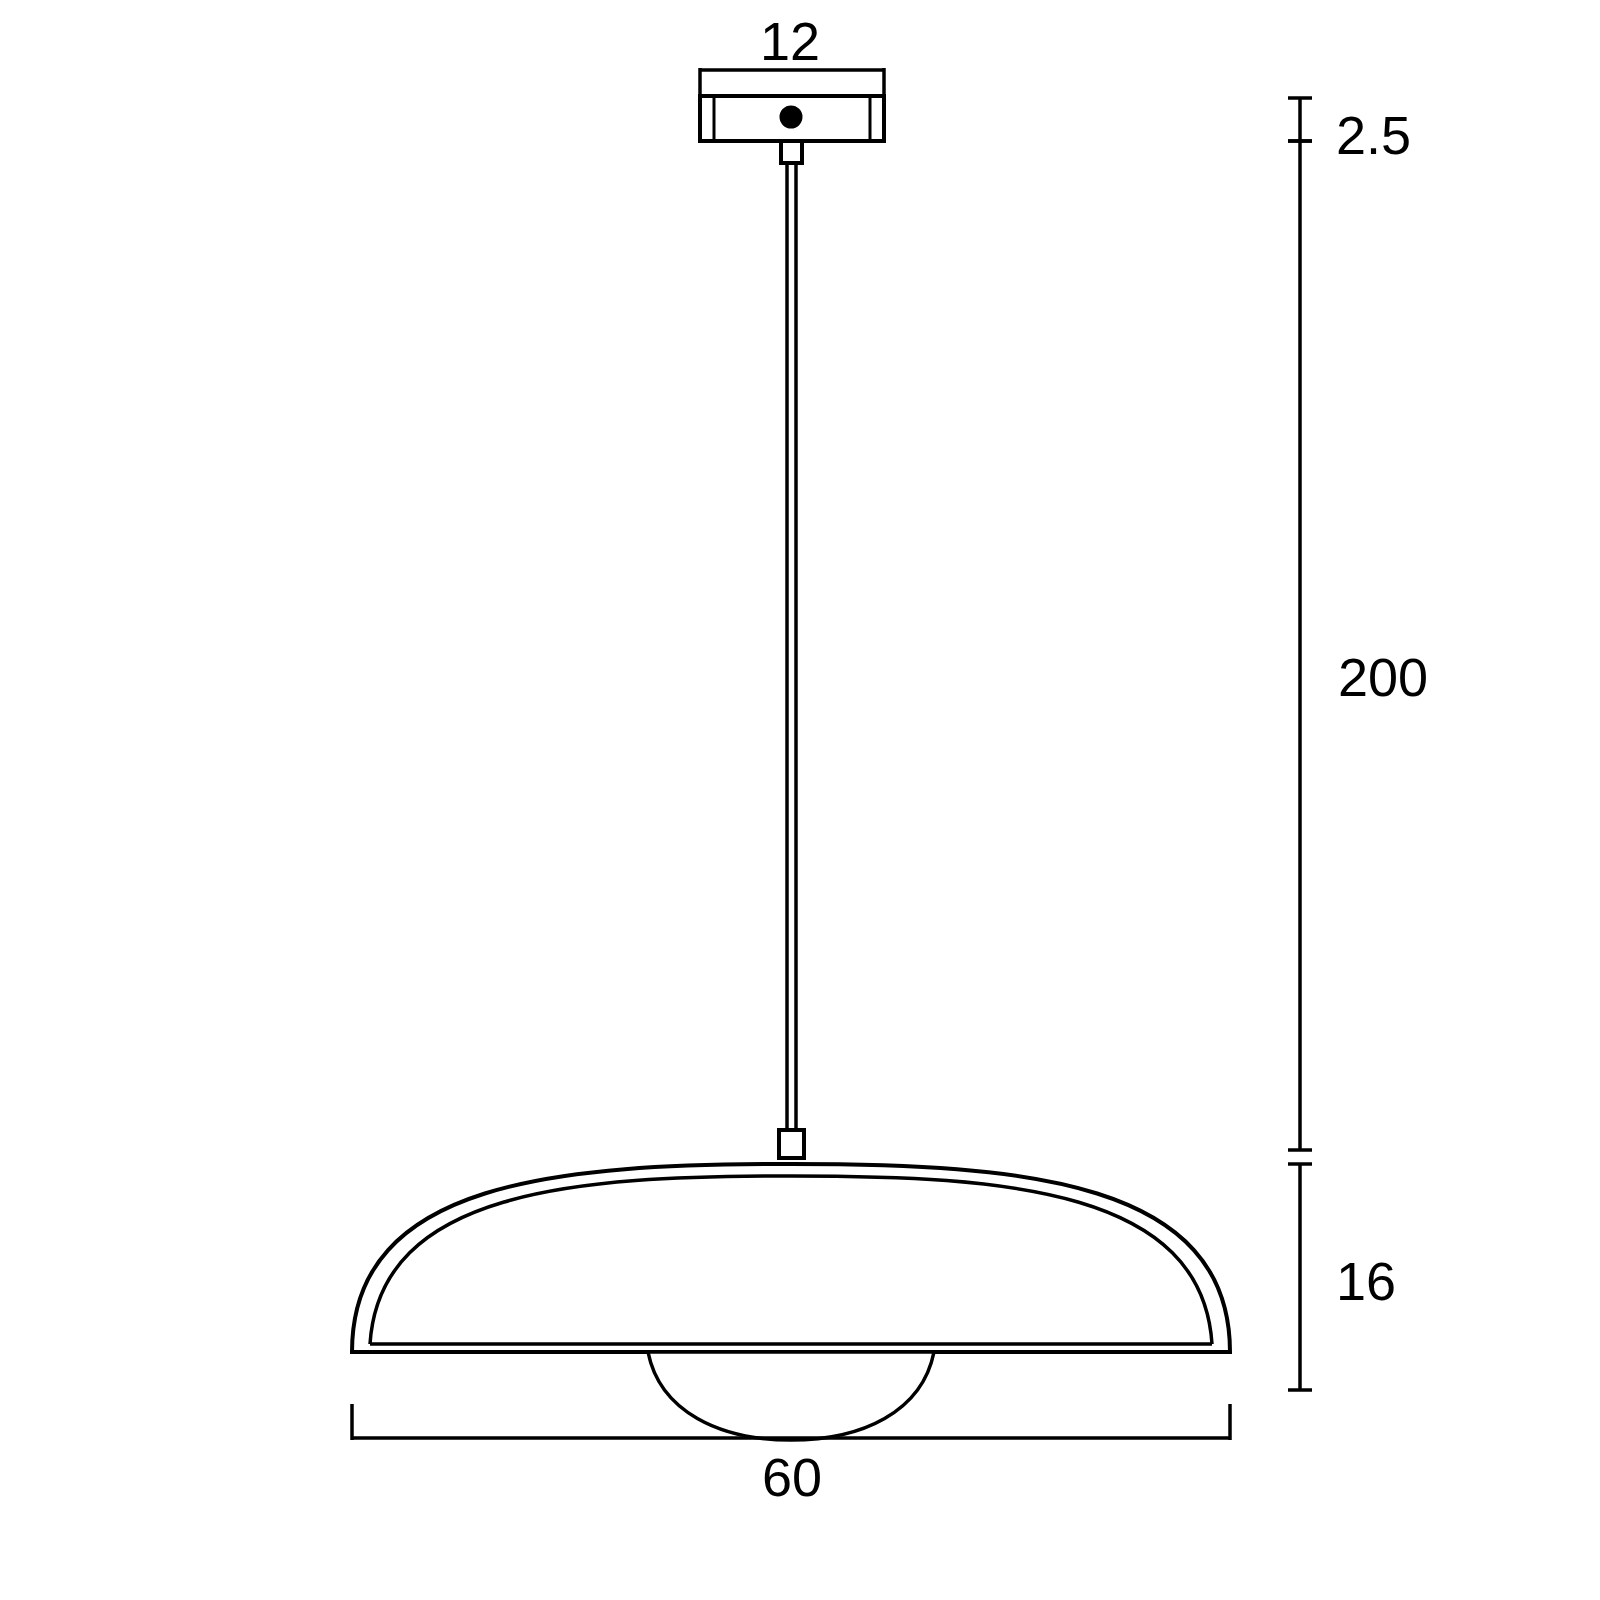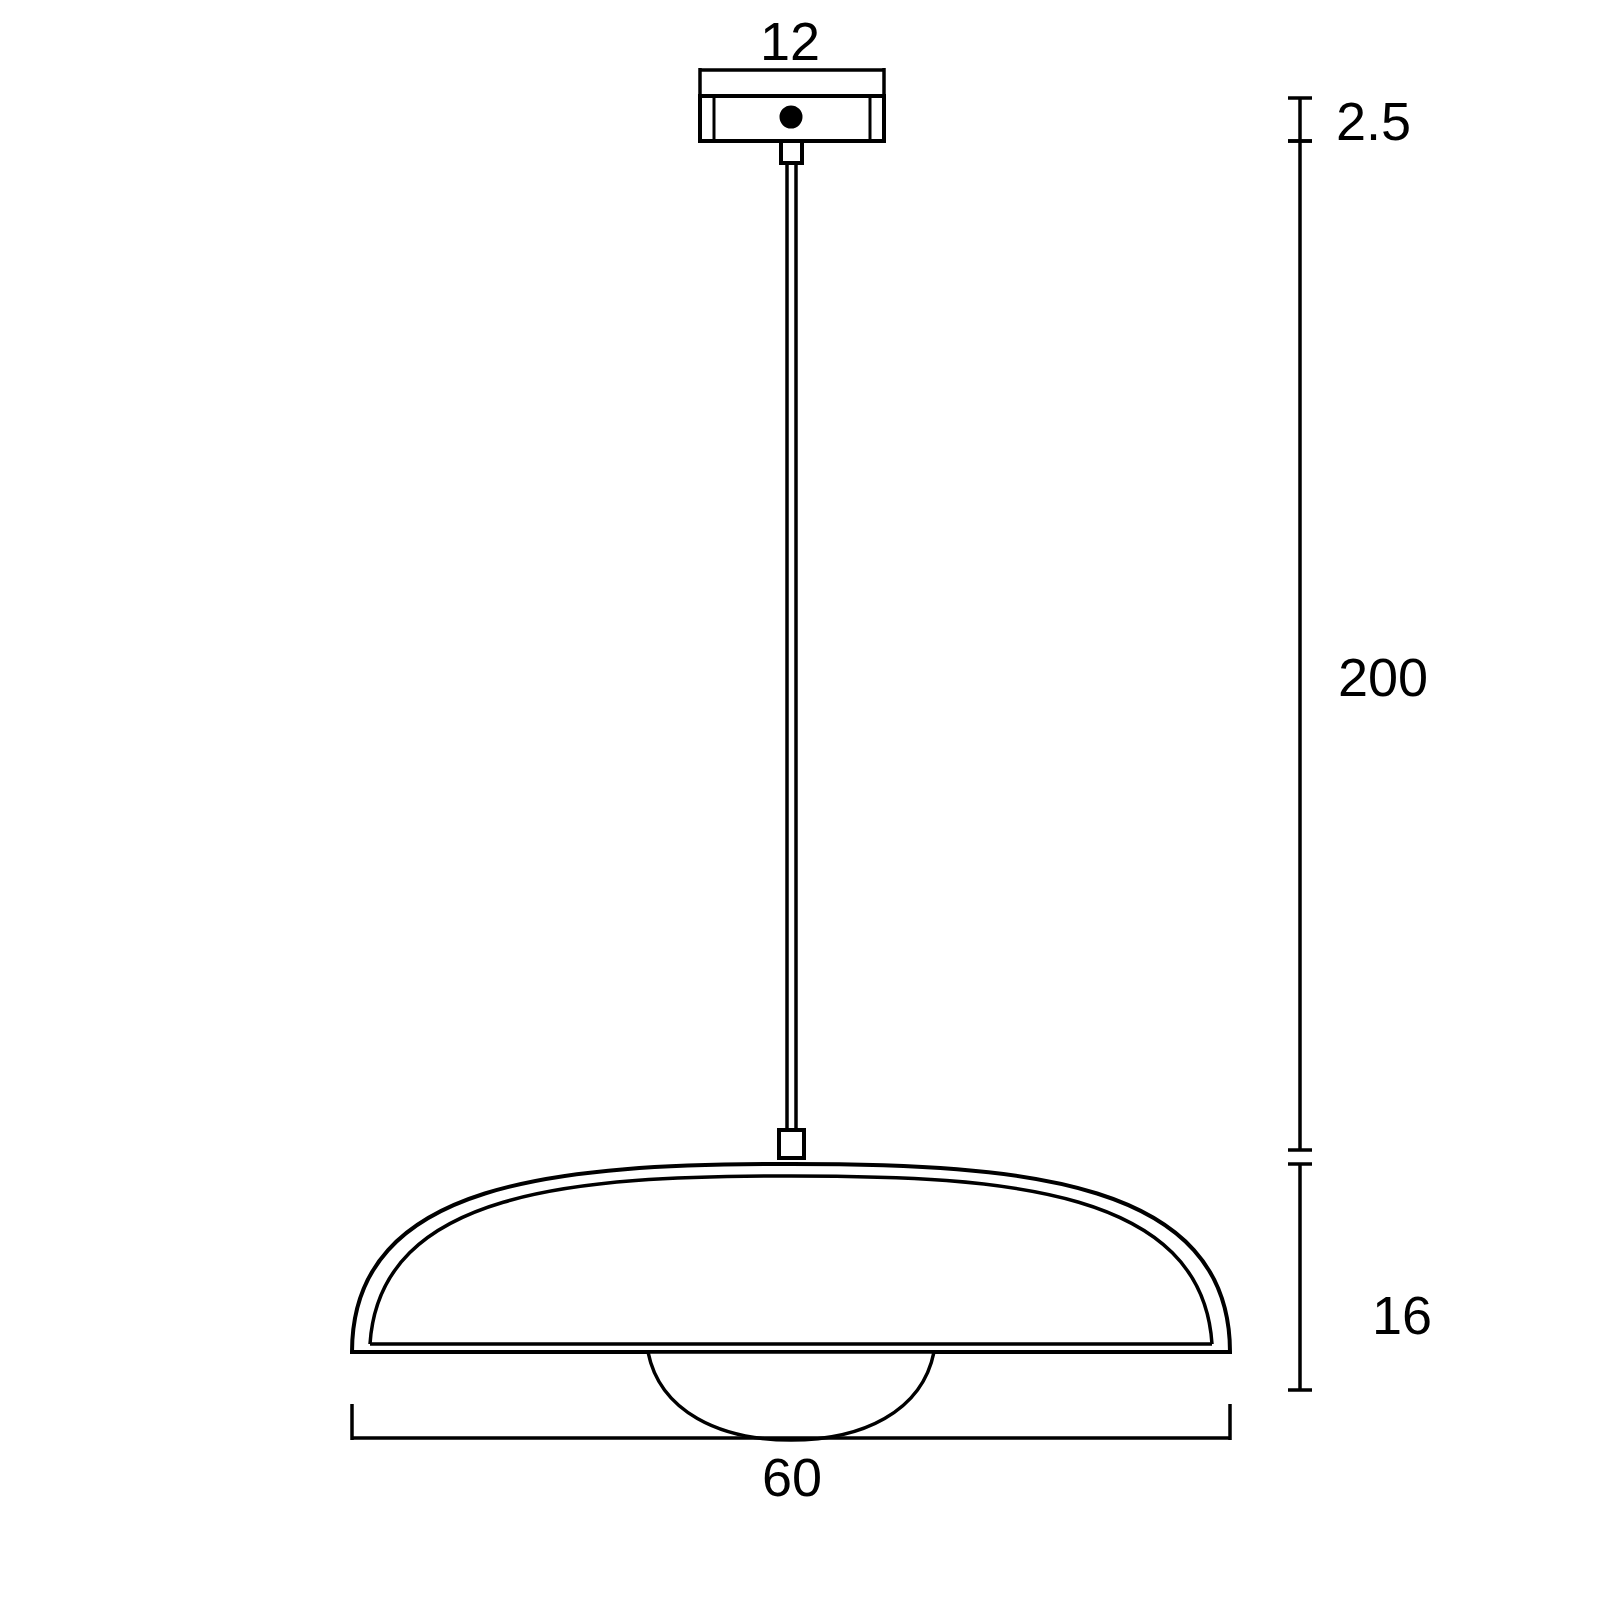--- a/index.html
+++ b/index.html
@@ -35,31 +35,30 @@
     line-height: 1;
     color: #000000;
     white-space: nowrap;
   }
   #label-width-top {
     left: 760px;
     top: 14px;
   }
   #label-canopy-height {
     left: 1336px;
-    top: 94px;
+    top: 108px;
   }
   #label-drop {
     left: 1330px;
     top: 650px;
     margin-left: 8px;
   }
   #label-shade-height {
     left: 1336px;
-    top: 1288px;
-    margin-left: 36px;
+    top: 1254px;
   }
   #label-shade-width {
     left: 762px;
     top: 1450px;
     text-align: right;
   }
   #note {
     position: absolute;
     left: 34px;
     top: 1520px;

